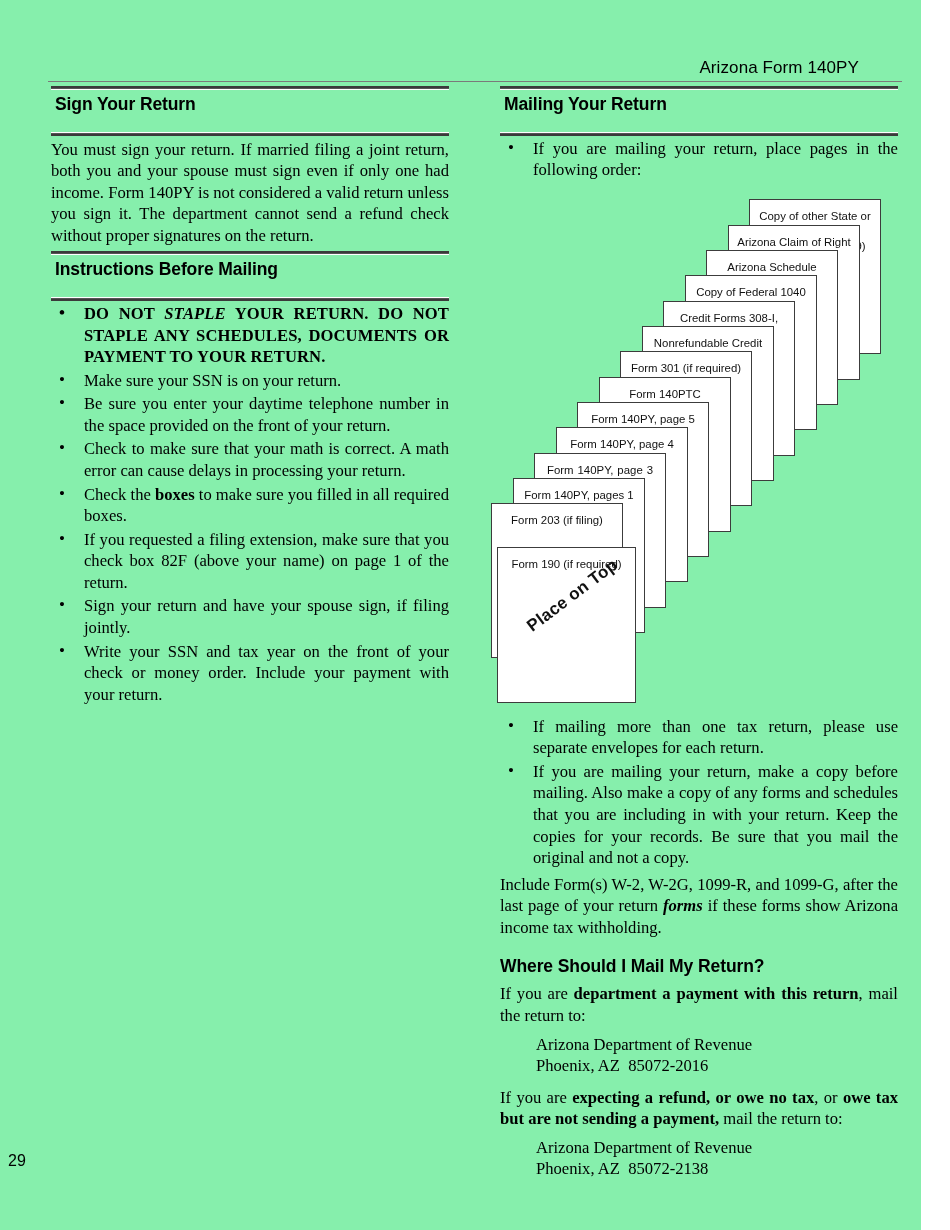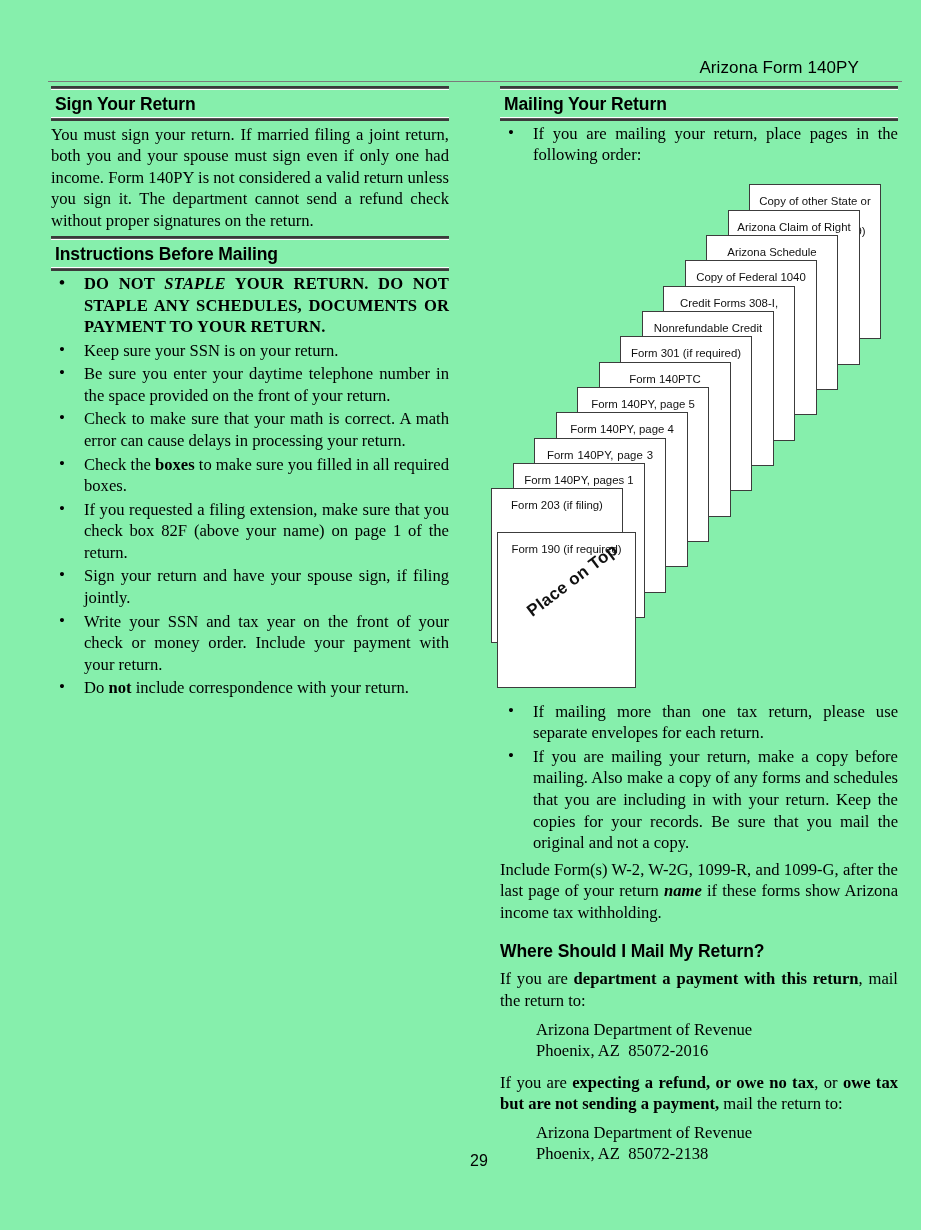--- a/index.html
+++ b/index.html
@@ -43,21 +43,21 @@
     top: 88px;
     width: 398px;
   }
   .col-left  { left: 51px; }
   .col-right { left: 500px; }
 
   
   .sec-head {
     margin: 0 0 4px 0;
     position: relative;
-    padding: 5px 0 3px 4px;
+    padding: 5px 0 18px 4px;
     font-family: "Liberation Sans", "DejaVu Sans", sans-serif;
     font-weight: bold;
     font-size: 17.5px;
     line-height: 1.18;
     letter-spacing: -0.1px;
     border-top: 1px solid #555;
     border-bottom: 1px solid #555;
     box-shadow: inset 0 2px 0 -1px #fff, inset 0 -2px 0 -1px #fff;
   }
   .sec-head::before,
@@ -160,21 +160,20 @@
     transform-origin: left top;
     white-space: nowrap;
   }
 
   
   .folio {
     position: absolute;
     left: 0;
     top: 1152px;
     width: 950px;
-    text-align: center;
     font-family: "Liberation Sans", "DejaVu Sans", sans-serif;
     font-size: 16px;
     padding-left: 8px;
     box-sizing: border-box;
   }
 </style>
 </head>
 <body>
 
 <div class="page">
@@ -186,35 +185,34 @@
 
     <h2 class="sec-head">Sign Your Return</h2>
 
     <p class="body">You must sign your return.  If married filing a joint return, both you and your spouse must sign even if only one had income.  Form 140PY is not considered a valid return unless you sign it.  The department cannot send a refund check without proper signatures on the return.</p>
 
     <h2 class="sec-head">Instructions Before Mailing</h2>
 
     <ul class="bullets">
       <li class="strong-item"><span>DO NOT </span><i>STAPLE</i><span> YOUR RETURN.  DO NOT STAPLE ANY SCHEDULES, DOCUMENTS OR PAYMENT TO YOUR RETURN.</span></li>
 
-      <li><span>Keep sure your SSN is on your return.</span></li>
+      <li><span>Make sure your SSN is on your return.</span></li>
 
       <li><span>Be sure you enter your daytime telephone number in the space provided on the front of your return.</span></li>
 
       <li><span>Check to make sure that your math is correct.  A math error can cause delays in processing your return.</span></li>
 
       <li><span>Check the </span><b>boxes</b><span> to make sure you filled in all required boxes.</span></li>
 
       <li><span>If you requested a filing extension, make sure that you check box 82F (above your name) on page 1 of the return.</span></li>
 
       <li><span>Sign your return and have your spouse sign, if filing jointly.</span></li>
 
       <li><span>Write your SSN and tax year on the front of your check or money order.  Include your payment with your return.</span></li>
 
-      <li><span>Do </span><b>not</b><span> include correspondence with your return.</span></li>
     </ul>
   </div>
 
   <div class="col col-right">
 
     <h2 class="sec-head">Mailing Your Return</h2>
 
     <ul class="bullets">
       <li><span>If you are mailing your return, place pages in the following order:</span></li>
     </ul>
@@ -237,21 +235,21 @@
         <span>Form 190 (if required)</span>
         <div class="place-on-top">Place on Top</div>
       </div>
     </div>
 
     <ul class="bullets">
       <li><span>If mailing more than one tax return, please use separate envelopes for each return.</span></li>
       <li><span>If you are mailing your return, make a copy before mailing.  Also make a copy of any forms and schedules that you are including in with your return.  Keep the copies for your records.  Be sure that you mail the original and not a copy.</span></li>
     </ul>
 
-    <p class="body"><span>Include Form(s) W-2, W-2G, 1099-R, and 1099-G, after the last page of your return </span><b><i>name</i></b><span> if these forms show Arizona income tax withholding.</span></p>
+    <p class="body"><span>Include Form(s) W-2, W-2G, 1099-R, and 1099-G, after the last page of your return </span><b><i>forms</i></b><span> if these forms show Arizona income tax withholding.</span></p>
 
     <h3 class="sec-head-plain">Where Should I Mail My Return?</h3>
 
     <p class="body"><span>If you are </span><b>department a payment with this return</b><span>, mail the return to:</span></p>
 
     <div class="addr">
       <div>Arizona Department of Revenue</div>
       <div>Phoenix, AZ  85072-2016</div>
     </div>
 

